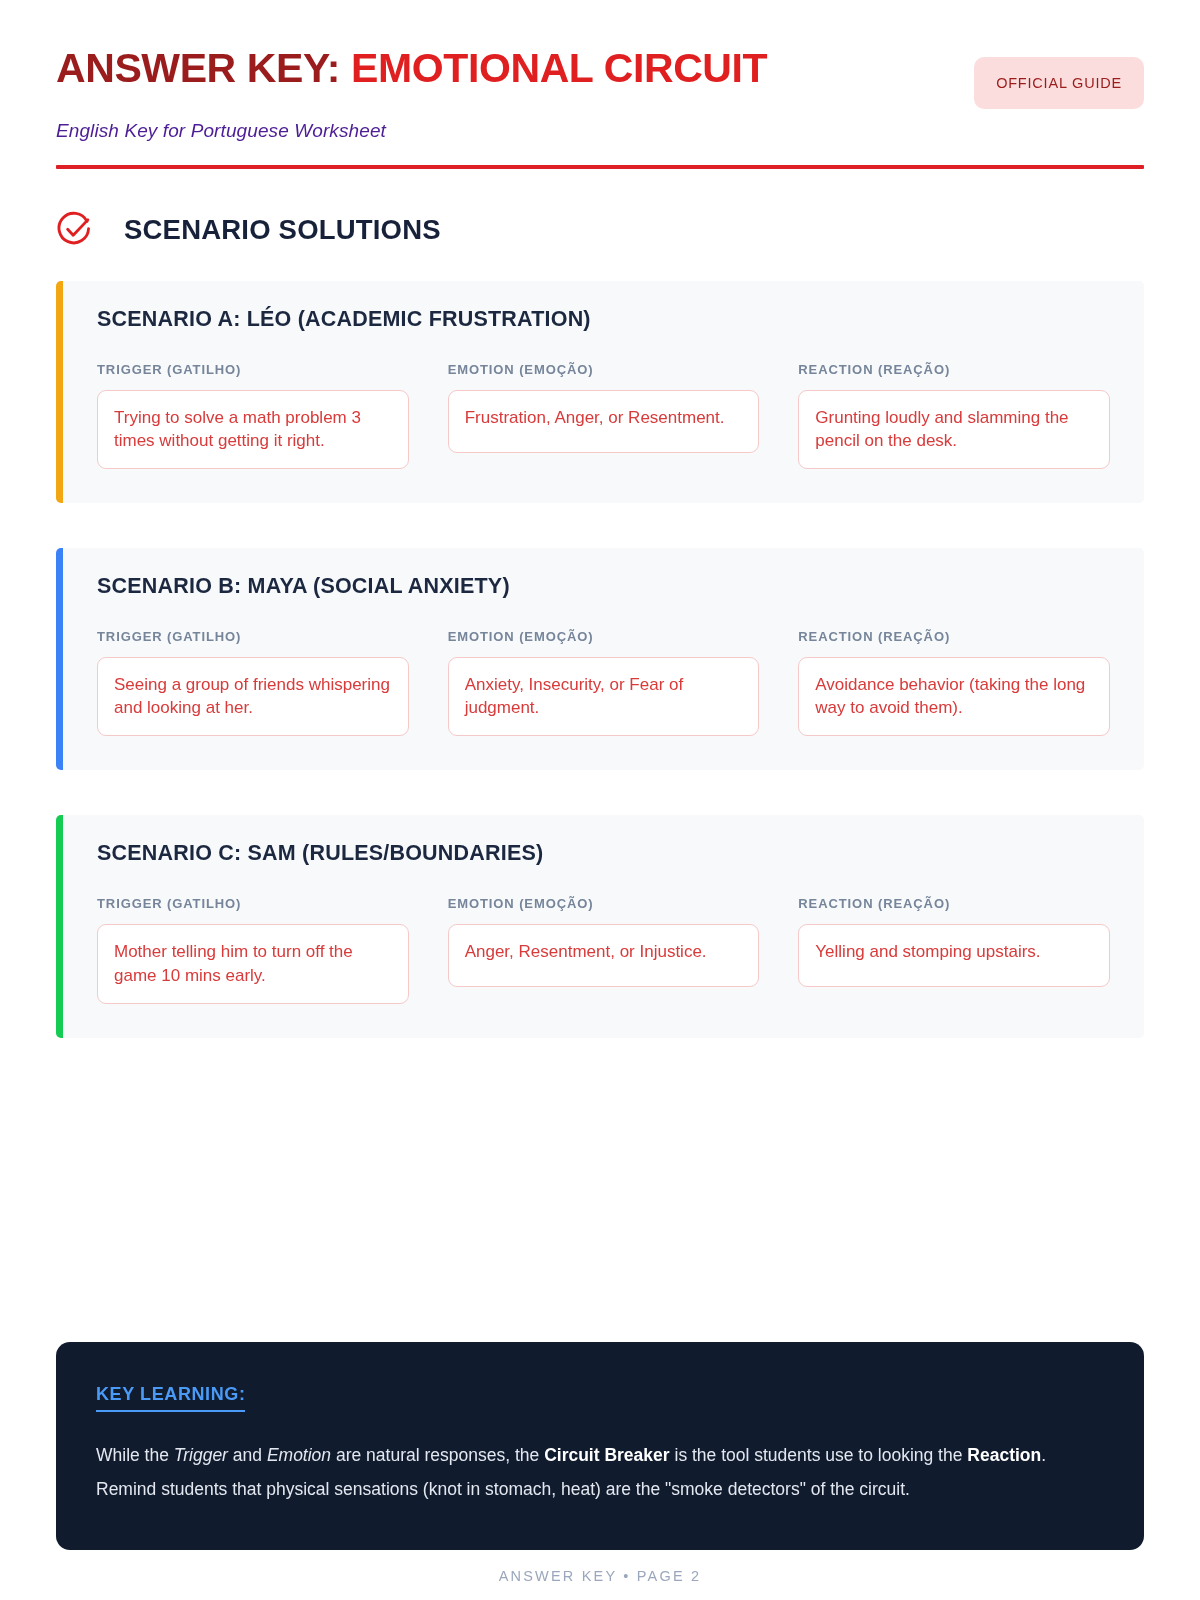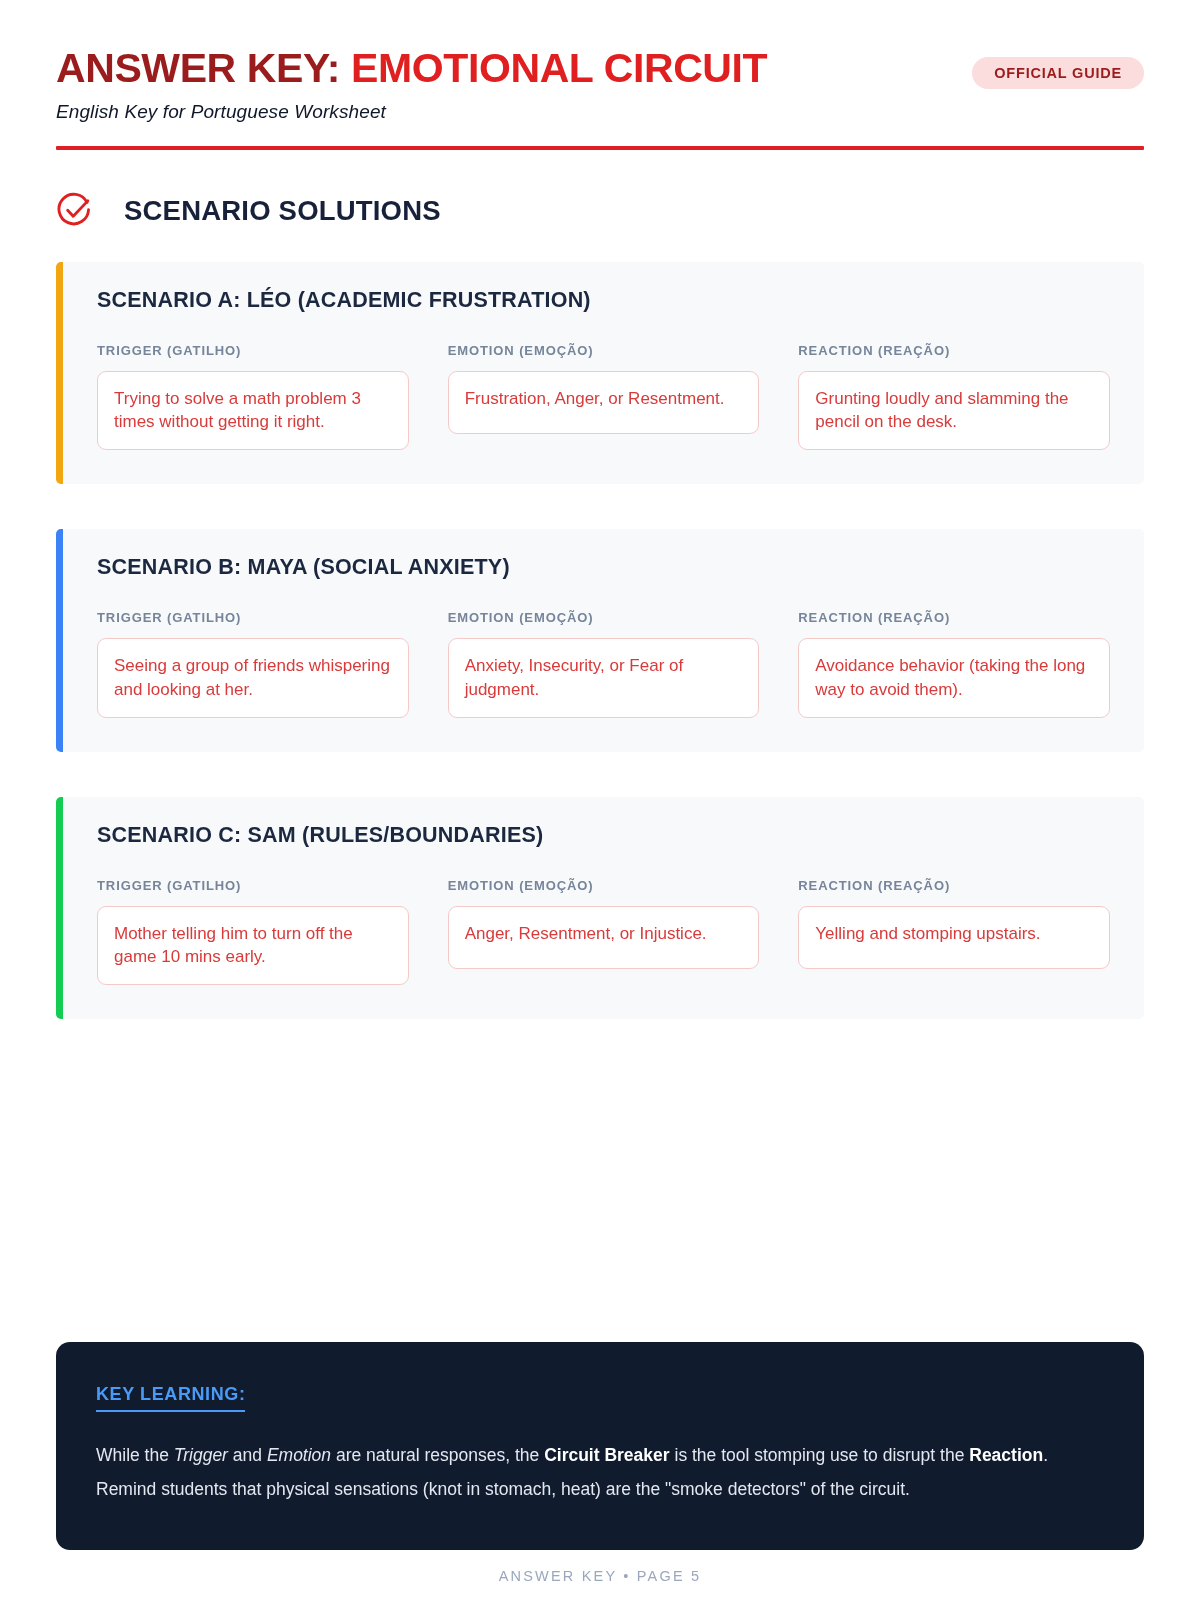--- a/index.html
+++ b/index.html
@@ -42,31 +42,31 @@
     white-space: nowrap;
   }
   .title .title-lead {
     color: #9B1C1C;
   }
   .badge {
     margin-top: 11px;
     background: #FBDDDD;
     color: #9B1C1C;
     font-size: 14.5px;
-    font-weight: 700;
+    font-weight: 400;
     letter-spacing: 0.8px;
-    padding: 8px 22px;
-    border-radius: 18px;
+    padding: 18px 22px;
+    border-radius: 10px;
     white-space: nowrap;
   }
   .subtitle {
     margin: 11px 0 0 0;
     font-size: 19px;
     font-style: italic;
-    color: #0f172a;
+    color: #4c1d95;
     letter-spacing: 0.1px;
   }
   .rule {
     margin-top: 23px;
     height: 4px;
     background: #DE1F26;
     border-radius: 1px;
   }
 
   
@@ -256,18 +256,18 @@
         </div>
       </div>
     </div>
 
   </div>
 
   <div class="spacer"></div>
 
   <div class="keybox">
     <div class="keybox-title">KEY LEARNING:</div>
-    <p class="keybox-text"><span>While the </span><i>Trigger</i><span> and </span><i>Emotion</i><span> are natural responses, the </span><b>Circuit Breaker</b><span> is the tool stomping use to disrupt the </span><b>Reaction</b><span>. Remind students that physical sensations (knot in stomach, heat) are the "smoke detectors" of the circuit.</span></p>
-  </div>
-
-  <div class="footer">ANSWER KEY • PAGE 5</div>
+    <p class="keybox-text"><span>While the </span><i>Trigger</i><span> and </span><i>Emotion</i><span> are natural responses, the </span><b>Circuit Breaker</b><span> is the tool students use to looking the </span><b>Reaction</b><span>. Remind students that physical sensations (knot in stomach, heat) are the "smoke detectors" of the circuit.</span></p>
+  </div>
+
+  <div class="footer">ANSWER KEY • PAGE 2</div>
 
 </div>
 
 </body></html>

